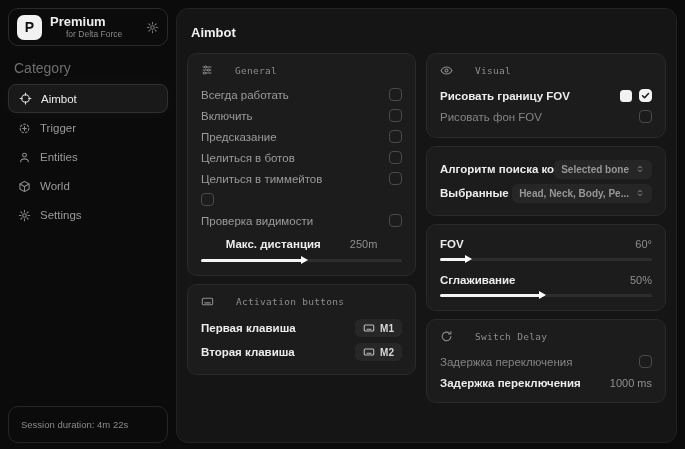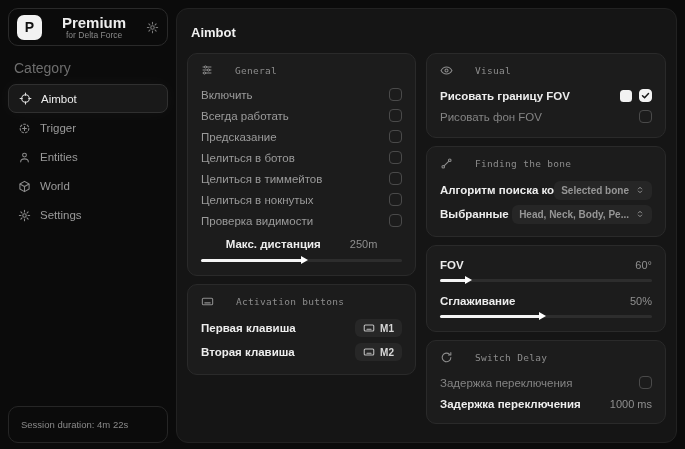--- a/index.html
+++ b/index.html
@@ -15,21 +15,21 @@
   .brand {
     display:flex; align-items:center; gap:8px; border:1px solid #2a2a2a;
     border-radius:10px; padding:6px 8px; height:38px;
   }
   .logo {
     width:25px; height:25px; border-radius:7px; background:#f2f2f2; color:#111;
     display:flex; align-items:center; justify-content:center;
     font-weight:bold; font-size:14px; flex:0 0 auto;
   }
   .brand-text { flex:1 1 auto; line-height:1.15; }
-  .brand-title { font-size:15px; font-weight:bold; color:#ededed;text-align:center; }
+  .brand-title { font-size:13px; font-weight:bold; color:#ededed; }
   .brand-sub { font-size:8.5px; color:#8a8a8a;margin-left:16px; }
   .brand-gear { color:#7a7a7a; }
   .cat-label { margin:14px 0 8px 6px; font-size:14px; color:#6e6e6e; }
   .nav-item {
     display:flex; align-items:center; gap:9px; height:28px; padding:0 10px;
     color:#9a9a9a; font-size:11.5px; border-radius:8px; cursor:pointer;
     margin-bottom:1px;
   }
   .nav-item .nico { color:#8b8b8b; }
   .nav-item.active {
@@ -186,41 +186,40 @@
             <svg width="12" height="12" viewBox="0 0 24 24" fill="none" stroke="currentColor" stroke-width="2" stroke-linecap="round">
                 <path d="M4 6h16M4 12h16M4 18h16"></path>
                 <circle cx="9" cy="6" r="2.2" fill="#1c1c1c"></circle>
                 <circle cx="15" cy="12" r="2.2" fill="#1c1c1c"></circle>
                 <circle cx="7" cy="18" r="2.2" fill="#1c1c1c"></circle>
               </svg>
           </span>
           <span>General</span>
         </div>
         <div class="row">
+            <span class="lbl">Всегда работать</span>
+            <span class="cb"></span>
+          </div>
+        <div class="row">
             <span class="lbl">Включить</span>
             <span class="cb"></span>
           </div>
         <div class="row">
-            <span class="lbl">Всегда работать</span>
-            <span class="cb"></span>
-          </div>
-        <div class="row">
             <span class="lbl">Предсказание</span>
             <span class="cb"></span>
           </div>
         <div class="row">
             <span class="lbl">Целиться в ботов</span>
             <span class="cb"></span>
           </div>
         <div class="row">
             <span class="lbl">Целиться в тиммейтов</span>
             <span class="cb"></span>
           </div>
         <div class="row">
-            <span class="lbl">Целиться в нокнутых</span>
             <span class="cb"></span>
           </div>
         <div class="row">
             <span class="lbl">Проверка видимости</span>
             <span class="cb"></span>
           </div>
         <div class="row bright mt2">
           <span class="lbl">Макс. дистанция</span>
           <span class="val">250m</span>
         </div>
@@ -291,30 +290,20 @@
             </span>
           </span>
         </div>
         <div class="row dim">
           <span class="lbl">Рисовать фон FOV</span>
           <span class="cb"></span>
         </div>
       </div>
 
       <div class="card">
-        <div class="card-h">
-          <span>
-            <svg width="13" height="13" viewBox="0 0 24 24" fill="none" stroke="currentColor" stroke-width="2" stroke-linecap="round">
-                <path d="M7.5 16.5l9-9"></path>
-                <circle cx="6" cy="18" r="2.4"></circle>
-                <circle cx="18" cy="6" r="2.4"></circle>
-              </svg>
-          </span>
-          <span>Finding the bone</span>
-        </div>
         <div class="row tall bright">
           <span class="lbl">Алгоритм поиска кости</span>
           <span class="dropdown">
             <span class="dval">Selected bone</span>
             <span>
               <svg width="10" height="10" viewBox="0 0 24 24" fill="none" stroke="currentColor" stroke-width="2.4" stroke-linecap="round" stroke-linejoin="round">
                   <path d="M8 9.5l4-4 4 4M8 14.5l4 4 4-4"></path>
                 </svg>
             </span>
           </span>

